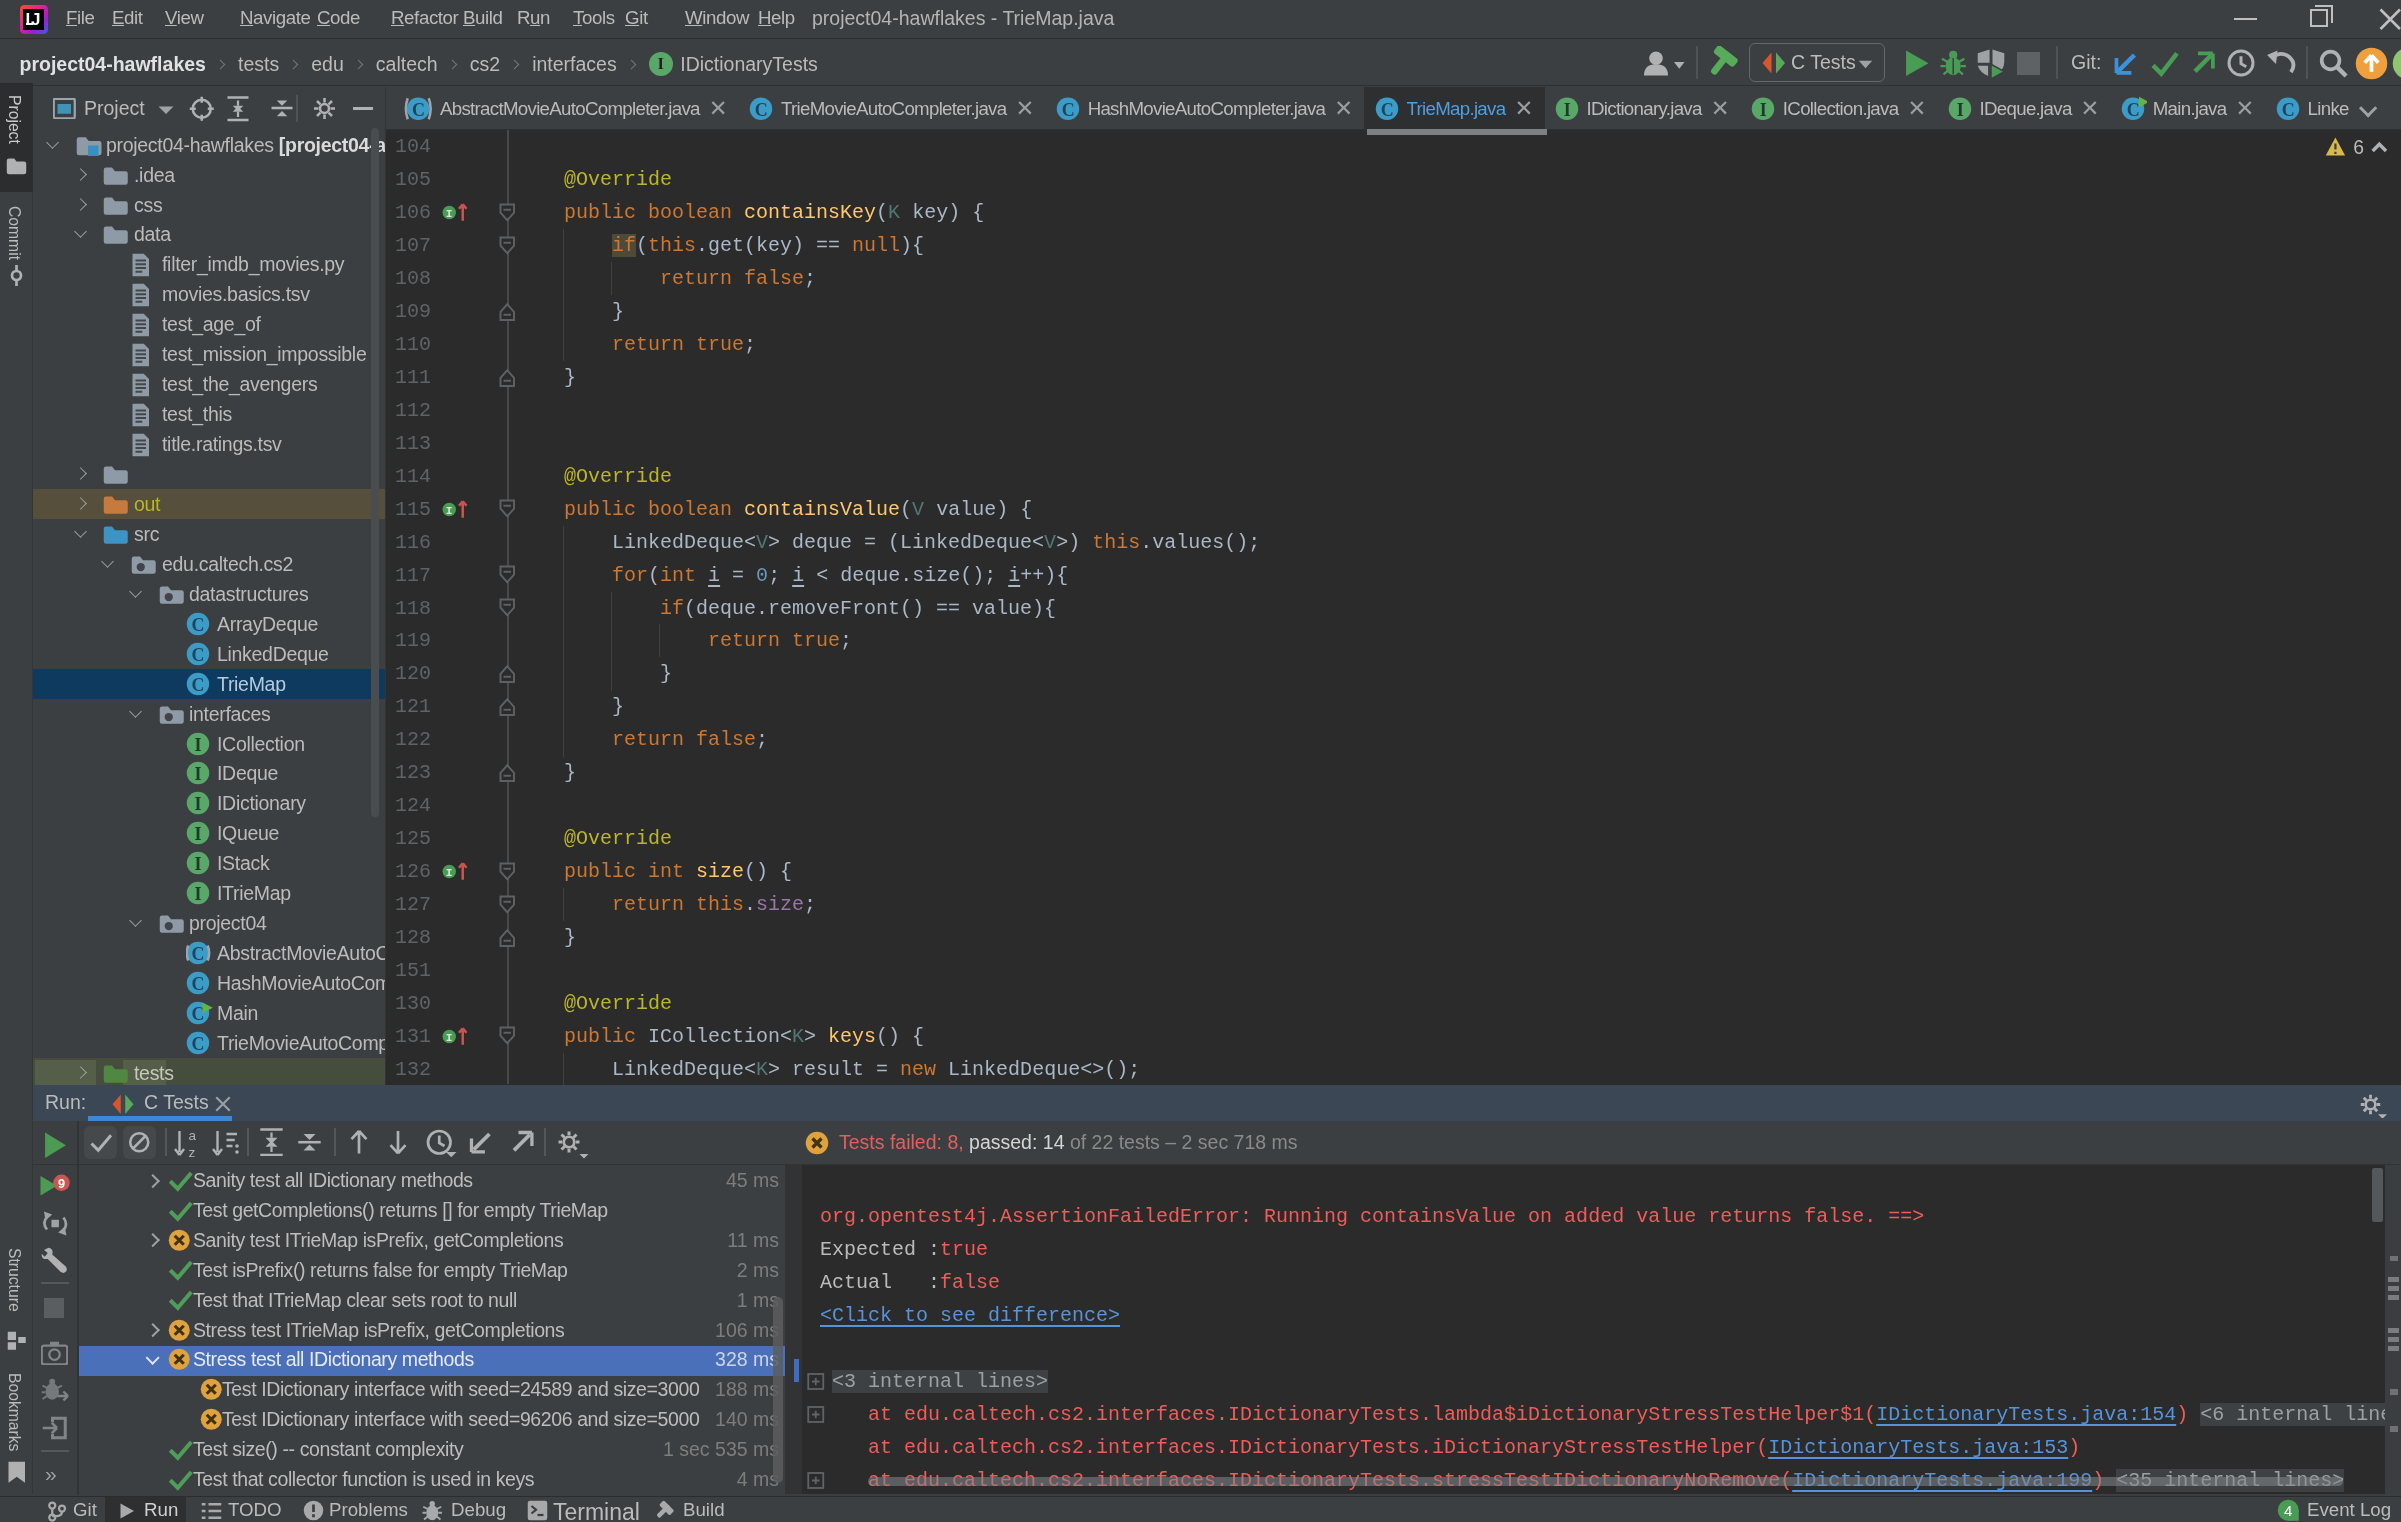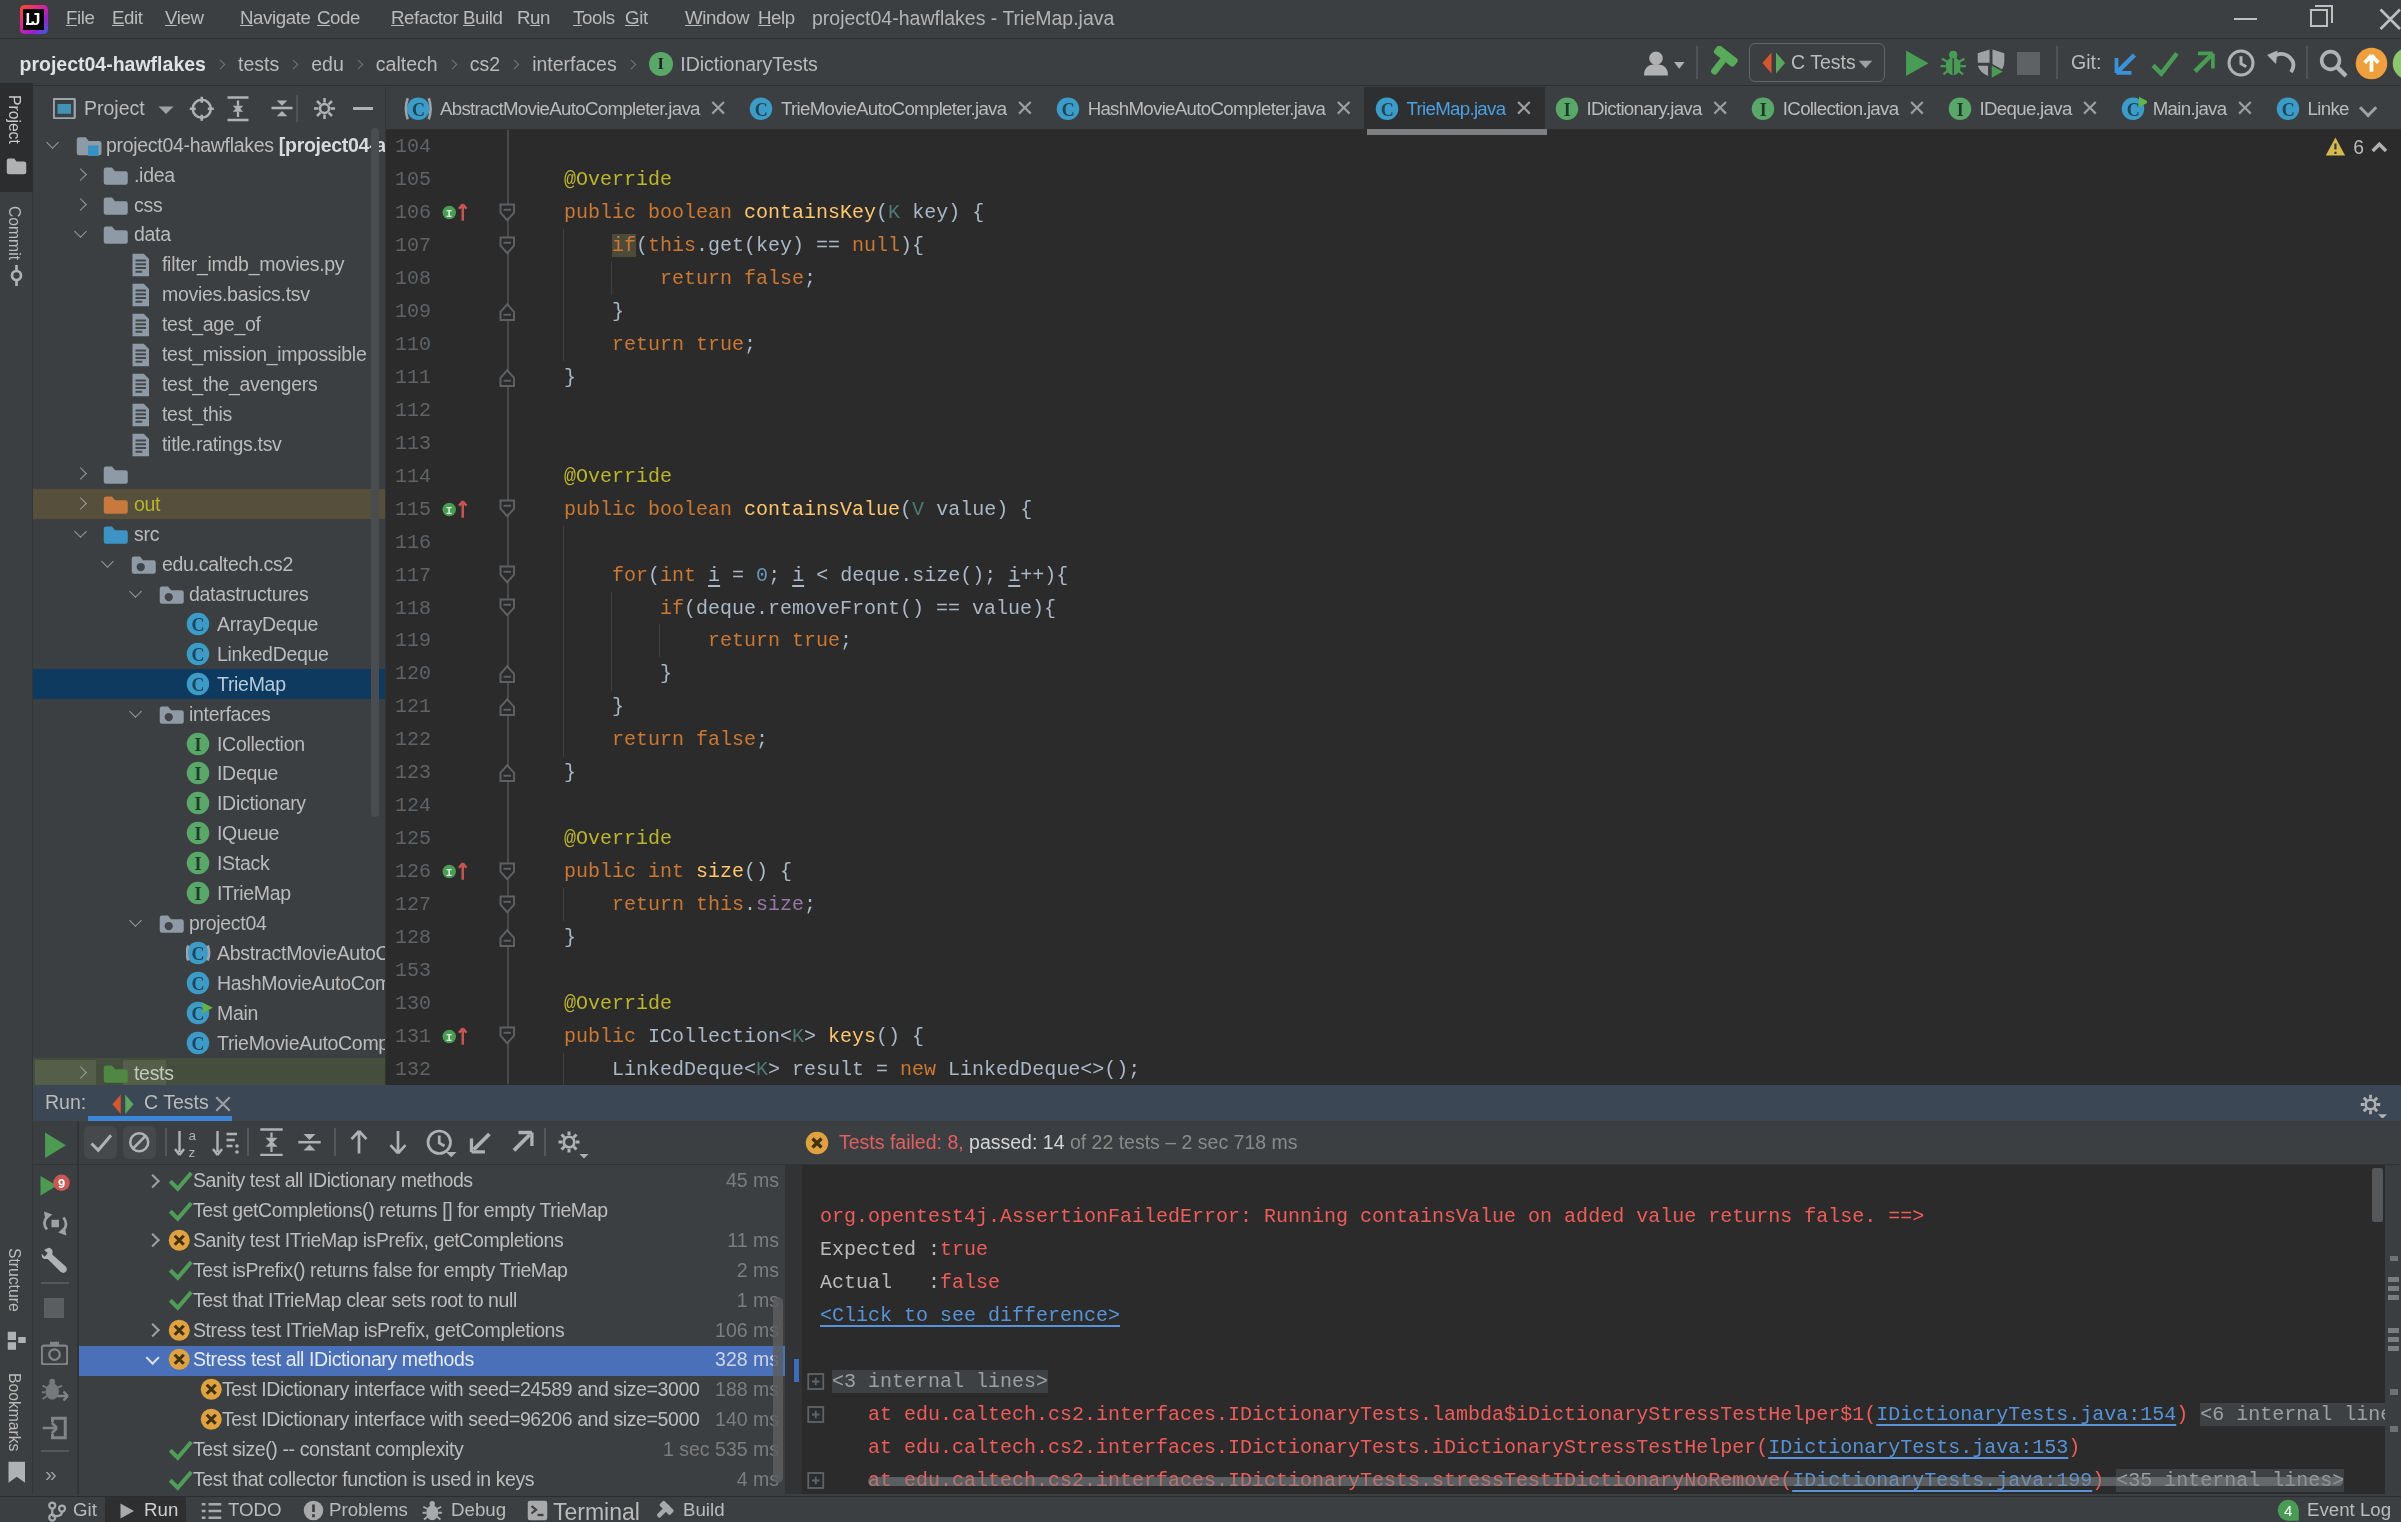--- a/index.html
+++ b/index.html
@@ -554,20 +554,21 @@
 <div class="a mono df" style="left:130px;top:241px;">        <span class="kw">return true</span>;</div>
 <div class="a mono" style="left:0;top:274px;width:45px;text-align:right;color:#606366;">111</div>
 <div class="a mono df" style="left:130px;top:274px;">    }</div>
 <div class="a mono" style="left:0;top:307px;width:45px;text-align:right;color:#606366;">112</div>
 <div class="a mono" style="left:0;top:340px;width:45px;text-align:right;color:#606366;">113</div>
 <div class="a mono" style="left:0;top:373px;width:45px;text-align:right;color:#606366;">114</div>
 <div class="a mono df" style="left:130px;top:373px;">    <span class="an">@Override</span></div>
 <div class="a mono" style="left:0;top:406px;width:45px;text-align:right;color:#606366;">115</div>
 <div class="a mono df" style="left:130px;top:406px;">    <span class="kw">public boolean</span> <span class="fn">containsValue</span>(<span class="tp">V</span> value) {</div>
 <div class="a mono" style="left:0;top:439px;width:45px;text-align:right;color:#606366;">116</div>
+<div class="a mono df" style="left:130px;top:439px;">        LinkedDeque&lt;<span class="tp">V</span>&gt; deque = (LinkedDeque&lt;<span class="tp">V</span>&gt;) <span class="kw">this</span>.values();</div>
 <div class="a mono" style="left:0;top:472px;width:45px;text-align:right;color:#606366;">117</div>
 <div class="a mono df" style="left:130px;top:472px;">        <span class="kw">for</span>(<span class="kw">int</span> <span class="iu">i</span> = <span class="nu">0</span>; <span class="iu">i</span> &lt; deque.size(); <span class="iu">i</span>++){</div>
 <div class="a mono" style="left:0;top:505px;width:45px;text-align:right;color:#606366;">118</div>
 <div class="a mono df" style="left:130px;top:505px;">            <span class="kw">if</span>(deque.removeFront() == value){</div>
 <div class="a mono" style="left:0;top:537px;width:45px;text-align:right;color:#606366;">119</div>
 <div class="a mono df" style="left:130px;top:537px;">                <span class="kw">return true</span>;</div>
 <div class="a mono" style="left:0;top:570px;width:45px;text-align:right;color:#606366;">120</div>
 <div class="a mono df" style="left:130px;top:570px;">            }</div>
 <div class="a mono" style="left:0;top:603px;width:45px;text-align:right;color:#606366;">121</div>
 <div class="a mono df" style="left:130px;top:603px;">        }</div>
@@ -577,21 +578,21 @@
 <div class="a mono df" style="left:130px;top:669px;">    }</div>
 <div class="a mono" style="left:0;top:702px;width:45px;text-align:right;color:#606366;">124</div>
 <div class="a mono" style="left:0;top:735px;width:45px;text-align:right;color:#606366;">125</div>
 <div class="a mono df" style="left:130px;top:735px;">    <span class="an">@Override</span></div>
 <div class="a mono" style="left:0;top:768px;width:45px;text-align:right;color:#606366;">126</div>
 <div class="a mono df" style="left:130px;top:768px;">    <span class="kw">public int</span> <span class="fn">size</span>() {</div>
 <div class="a mono" style="left:0;top:801px;width:45px;text-align:right;color:#606366;">127</div>
 <div class="a mono df" style="left:130px;top:801px;">        <span class="kw">return this</span>.<span class="fl">size</span>;</div>
 <div class="a mono" style="left:0;top:834px;width:45px;text-align:right;color:#606366;">128</div>
 <div class="a mono df" style="left:130px;top:834px;">    }</div>
-<div class="a mono" style="left:0;top:867px;width:45px;text-align:right;color:#606366;">153</div>
+<div class="a mono" style="left:0;top:867px;width:45px;text-align:right;color:#606366;">151</div>
 <div class="a mono" style="left:0;top:900px;width:45px;text-align:right;color:#606366;">130</div>
 <div class="a mono df" style="left:130px;top:900px;">    <span class="an">@Override</span></div>
 <div class="a mono" style="left:0;top:933px;width:45px;text-align:right;color:#606366;">131</div>
 <div class="a mono df" style="left:130px;top:933px;">    <span class="kw">public</span> ICollection&lt;<span class="tp">K</span>&gt; <span class="fn">keys</span>() {</div>
 <div class="a mono" style="left:0;top:966px;width:45px;text-align:right;color:#606366;">132</div>
 <div class="a mono df" style="left:130px;top:966px;">        LinkedDeque&lt;<span class="tp">K</span>&gt; result = <span class="kw">new</span> LinkedDeque&lt;&gt;();</div>
 <svg class="a" style="left:52px;top:109px;" width="33" height="33" viewBox="0 0 44 44">
         <circle cx="15" cy="22" r="9" fill="#499c54"></circle>
         <text x="15" y="28" text-anchor="middle" font-family="Liberation Mono" font-size="15" font-weight="bold" fill="#d6e6d6">I</text>
         <path d="M33 33 L33 13 M33 11 L28 17 M33 11 L38 17" stroke="#c75450" stroke-width="3.4" fill="none"></path>

